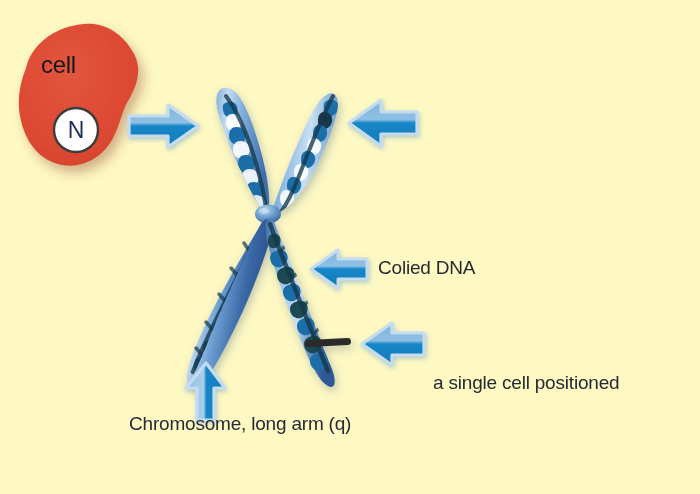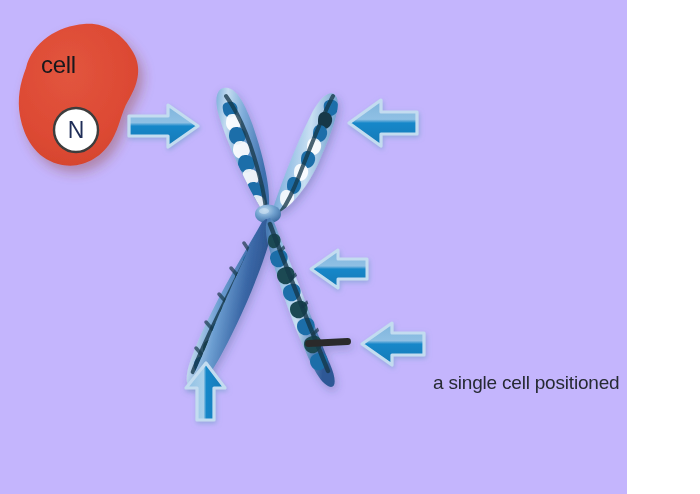--- a/index.html
+++ b/index.html
@@ -5,23 +5,23 @@
   html, body {
     margin: 0;
     padding: 0;
     background: #ffffff;
   }
   body {
     font-family: "Liberation Sans", sans-serif;
   }
   #diagram-root {
     position: relative;
-    width: 627px;
+    width: 700px;
     height: 494px;
-    background: #c4b5fd;
+    background: #fef9c3;
     overflow: hidden;
   }
   #diagram-svg {
     position: absolute;
     left: 0;
     top: 0;
     width: 700px;
     height: 494px;
   }
   .label {
@@ -261,19 +261,21 @@
     <g filter="url(#arrowGlow)">
       <path d="M206 363 L225 388 L214 388 L214 420 L197 420 L197 388 L186 388 Z" fill="url(#arrowGradV)" stroke="#c3dcf0" stroke-width="3.2" stroke-linejoin="round"></path>
     </g>
   </svg>
 
   <div class="cell-text" id="label-cell">cell</div>
 
   <div id="label-nucleus">N</div>
 
 
+  <div class="label" id="label-coiled-dna">Colied DNA</div>
 
   <div class="label" id="label-single-gene">
     <div>a single cell positioned</div>
   </div>
 
+  <div class="label" id="label-long-arm">Chromosome, long arm (q)</div>
 
 </div>
 
 </body></html>

